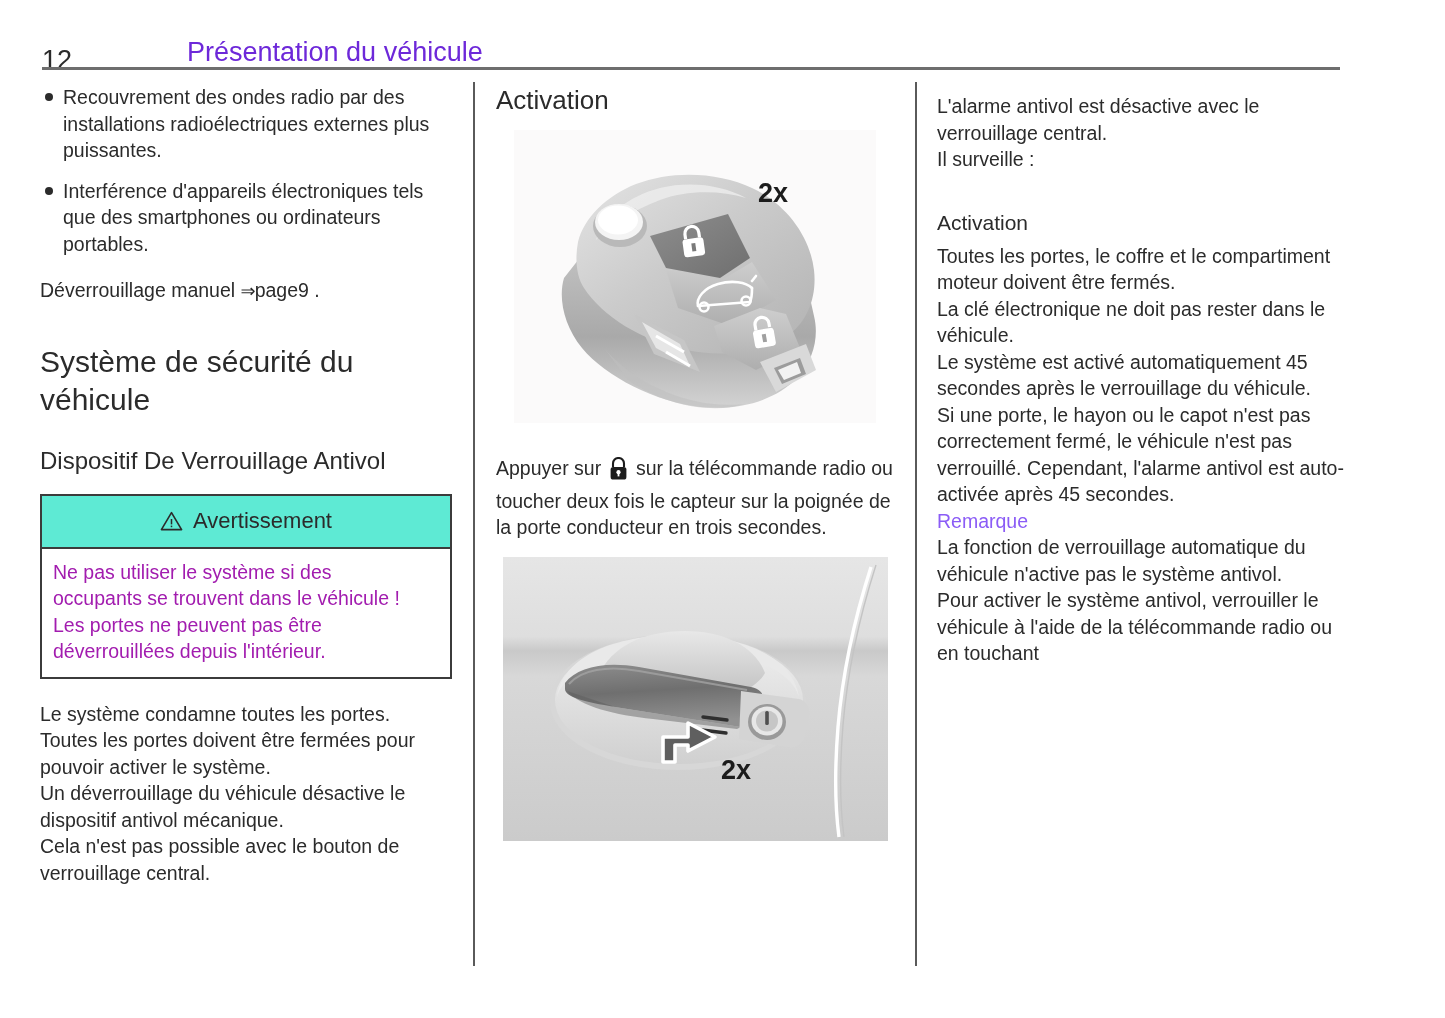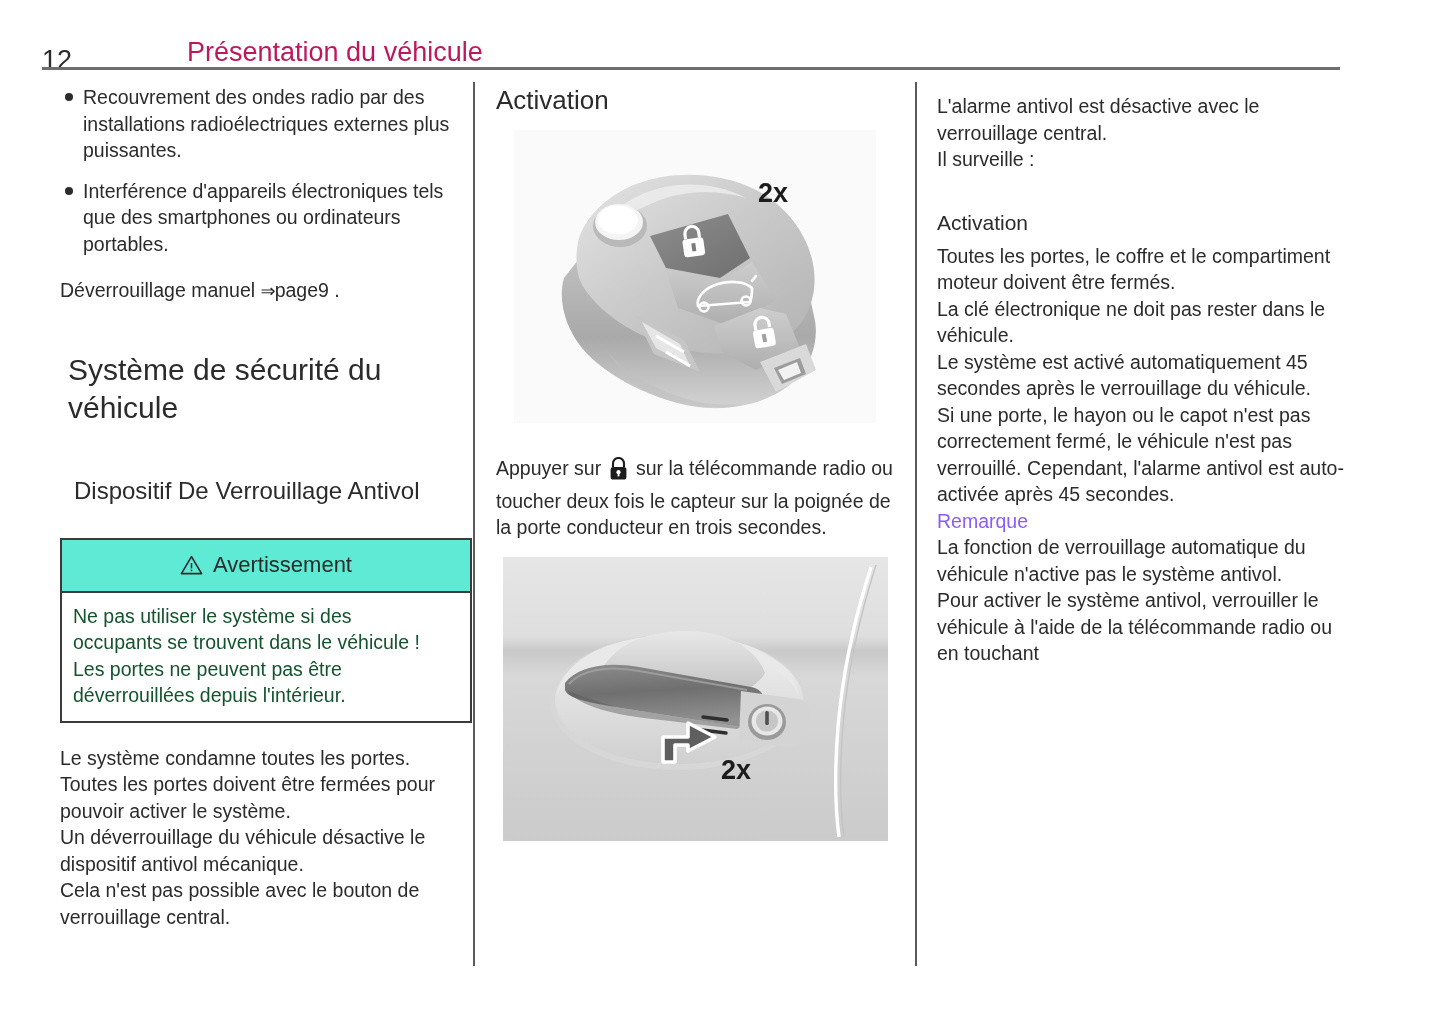--- a/index.html
+++ b/index.html
@@ -31,21 +31,21 @@
     font-size: 27px;
     line-height: 32px;
     color: #2b2b2b;
   }
   #page-chapter-title {
     position: absolute;
     left: 145px;
     top: 0;
     font-size: 27px;
     line-height: 32px;
-    color: #be185d;
+    color: #6d28d9;
   }
   #header-rule {
     position: absolute;
     left: 42px;
     top: 67px;
     width: 1298px;
     height: 3px;
     background: #6e6e6e;
   }
 
@@ -58,21 +58,21 @@
     background: #5a5a5a;
   }
   #divider-1 { left: 473px; }
   #divider-2 { left: 915px; }
 
   
   .column {
     position: absolute;
     top: 84px;
   }
-  #column-left   { left: 60px;  width: 412px; }
+  #column-left   { left: 40px;  width: 412px; }
   #column-middle { left: 496px; width: 400px; }
   #column-right  { left: 937px; width: 408px; }
 
   
   .body-text {
     font-size: 19.5px;
     line-height: 26.5px;
     color: #2b2b2b;
     margin: 0;
   }
@@ -101,28 +101,28 @@
     height: 8px;
     border-radius: 50%;
     background: #2b2b2b;
   }
 
   
   h1.h-major {
     font-size: 30px;
     line-height: 38px;
     font-weight: normal;
-    margin: 8px;
+    margin: 0;
     color: #2b2b2b;
   }
   h2.h-sub {
     font-size: 24px;
     line-height: 32px;
     font-weight: normal;
-    margin: 14px;
+    margin: 0;
     color: #2b2b2b;
   }
   h2.h-section {
     font-size: 26px;
     line-height: 32px;
     font-weight: normal;
     margin: 0;
     color: #2b2b2b;
   }
   h3.h-small {
@@ -161,21 +161,21 @@
     display: flex;
     align-items: center;
     justify-content: center;
     gap: 10px;
   }
   .warn-tri { display: block; }
   .warning-body {
     padding: 10px 26px 12px 11px;
     font-size: 19.5px;
     line-height: 26.5px;
-    color: #14532d;
+    color: #a21caf;
     background: #ffffff;
   }
 
   
   .figure {
     position: relative;
     overflow: hidden;
   }
   #fig-keyfob {
     width: 362px;

